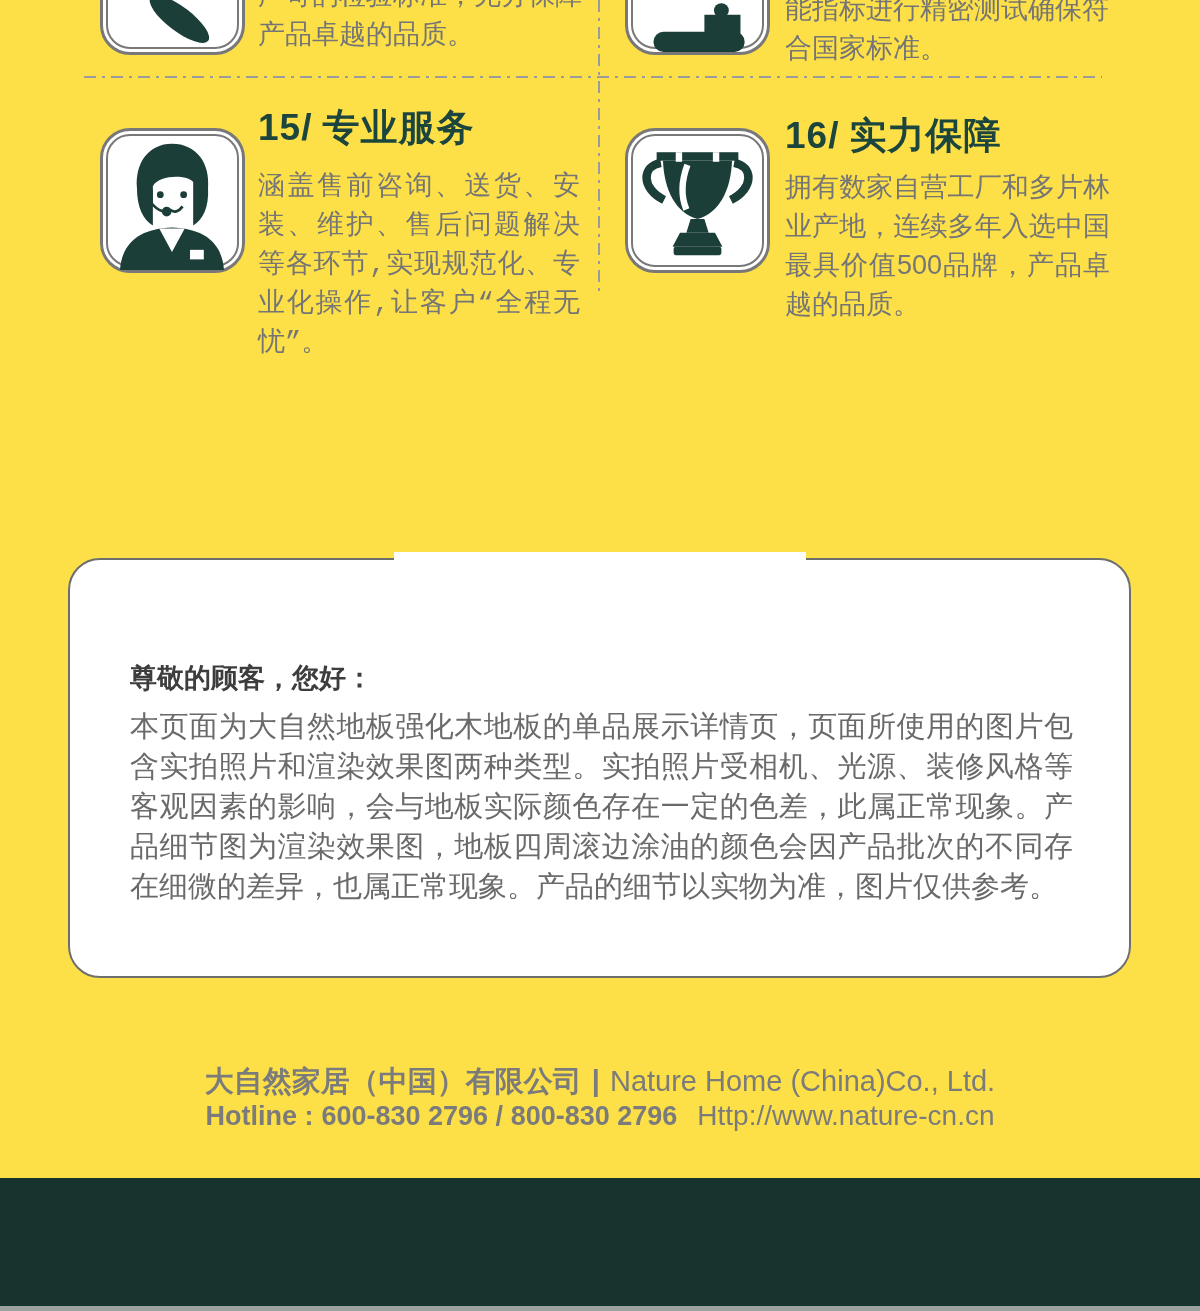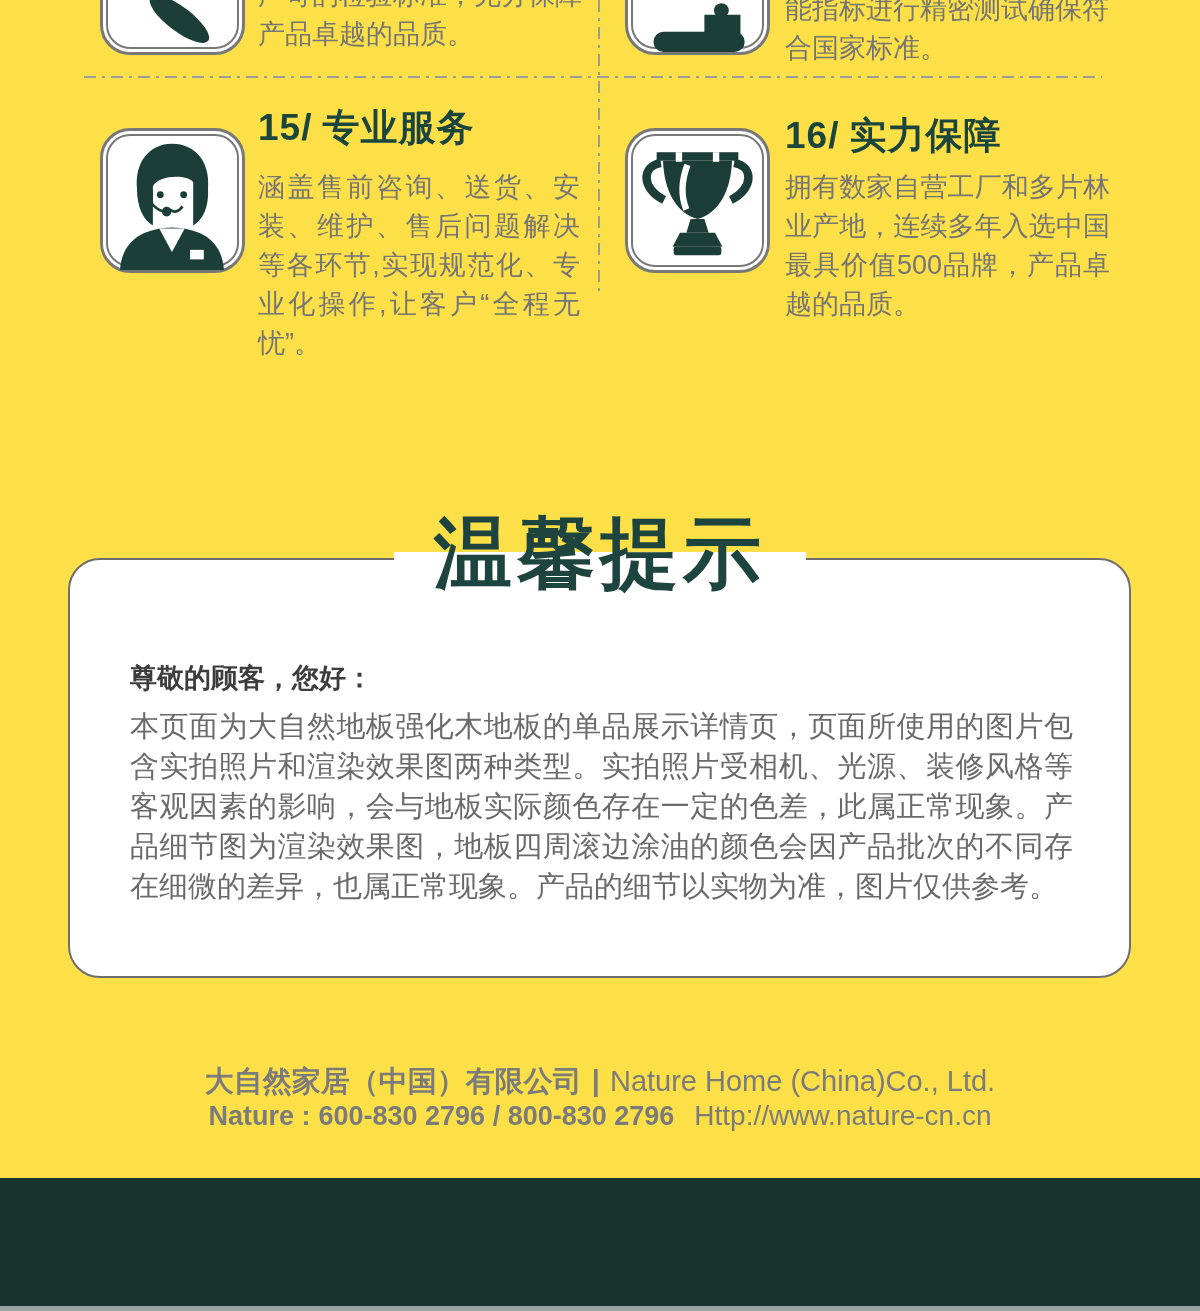--- a/index.html
+++ b/index.html
@@ -106,21 +106,21 @@
       <path class="ink" d="M16,131 C18,104 36,92 65,91 C94,92 112,104 114,131 Z"></path>
       <path d="M53,92 L65,114 L77,92 Z" fill="#ffffff"></path>
       <rect x="82" y="112" width="13" height="9" fill="#ffffff"></rect>
     </svg>
   </div>
 
   <div class="feat-heading" style="left:258px;top:104px;">
     <span>15/</span><span class="lbl">专业服务</span>
   </div>
 
-  <div class="feat-body" style="left:258px;top:168px;width:322px;">涵盖售前咨询、送货、安装、维护、售后问题解决等各环节,实现规范化、专业化操作,让客户“全程无忧”。</div>
+  <div class="feat-body" style="left:258px;top:168px;width:322px;font-family:Liberation Mono, monospace;">涵盖售前咨询、送货、安装、维护、售后问题解决等各环节,实现规范化、专业化操作,让客户“全程无忧”。</div>
 
   <div class="icon-box" style="left:625px;top:128px;">
     <div class="inner"></div>
     <svg viewBox="0 0 131 131">
       <rect class="ink" x="27" y="20" width="77" height="8"></rect>
       <path class="ink" d="M33,28 h65 C97,56 86,77 65.5,83 C45,77 34,56 33,28 Z"></path>
       <path class="ink-stroke" d="M31,30 C13,33 12,54 34,65" stroke-width="8"></path>
       <path class="ink-stroke" d="M100,30 C118,33 119,54 97,65" stroke-width="8"></path>
       <rect x="45" y="20" width="6" height="9" fill="#ffffff"></rect>
       <rect x="80" y="20" width="6" height="9" fill="#ffffff"></rect>
@@ -132,27 +132,26 @@
   </div>
 
   <div class="feat-heading" style="left:785px;top:112px;">
     <span>16/</span><span class="lbl">实力保障</span>
   </div>
 
   <div class="feat-body" style="left:785px;top:168px;width:325px;">拥有数家自营工厂和多片林业产地，连续多年入选中国最具价值500品牌，产品卓越的品质。</div>
 
   <div class="notice-box"></div>
   <div class="notice-gap-mask"></div>
-  <div class="notice-title">温馨提示</div>
   <div class="notice-greeting">尊敬的顾客，您好：</div>
   <div class="notice-body">本页面为大自然地板强化木地板的单品展示详情页，页面所使用的图片包含实拍照片和渲染效果图两种类型。实拍照片受相机、光源、装修风格等客观因素的影响，会与地板实际颜色存在一定的色差，此属正常现象。产品细节图为渲染效果图，地板四周滚边涂油的颜色会因产品批次的不同存在细微的差异，也属正常现象。产品的细节以实物为准，图片仅供参考。</div>
 
   <div class="footer-line1">
     <span class="cn">大自然家居（中国）有限公司</span><span class="sep">|</span><span class="en">Nature Home (China)Co., Ltd.</span>
   </div>
   <div class="footer-line2">
-    <span class="hl">Nature :</span><span class="num">600-830 2796 / 800-830 2796</span><span class="web">Http://www.nature-cn.cn</span>
+    <span class="hl">Hotline :</span><span class="num">600-830 2796 / 800-830 2796</span><span class="web">Http://www.nature-cn.cn</span>
   </div>
 
   <div class="footer-bar"></div>
   <div class="footer-strip"></div>
 
 </div>
 
 </body></html>

